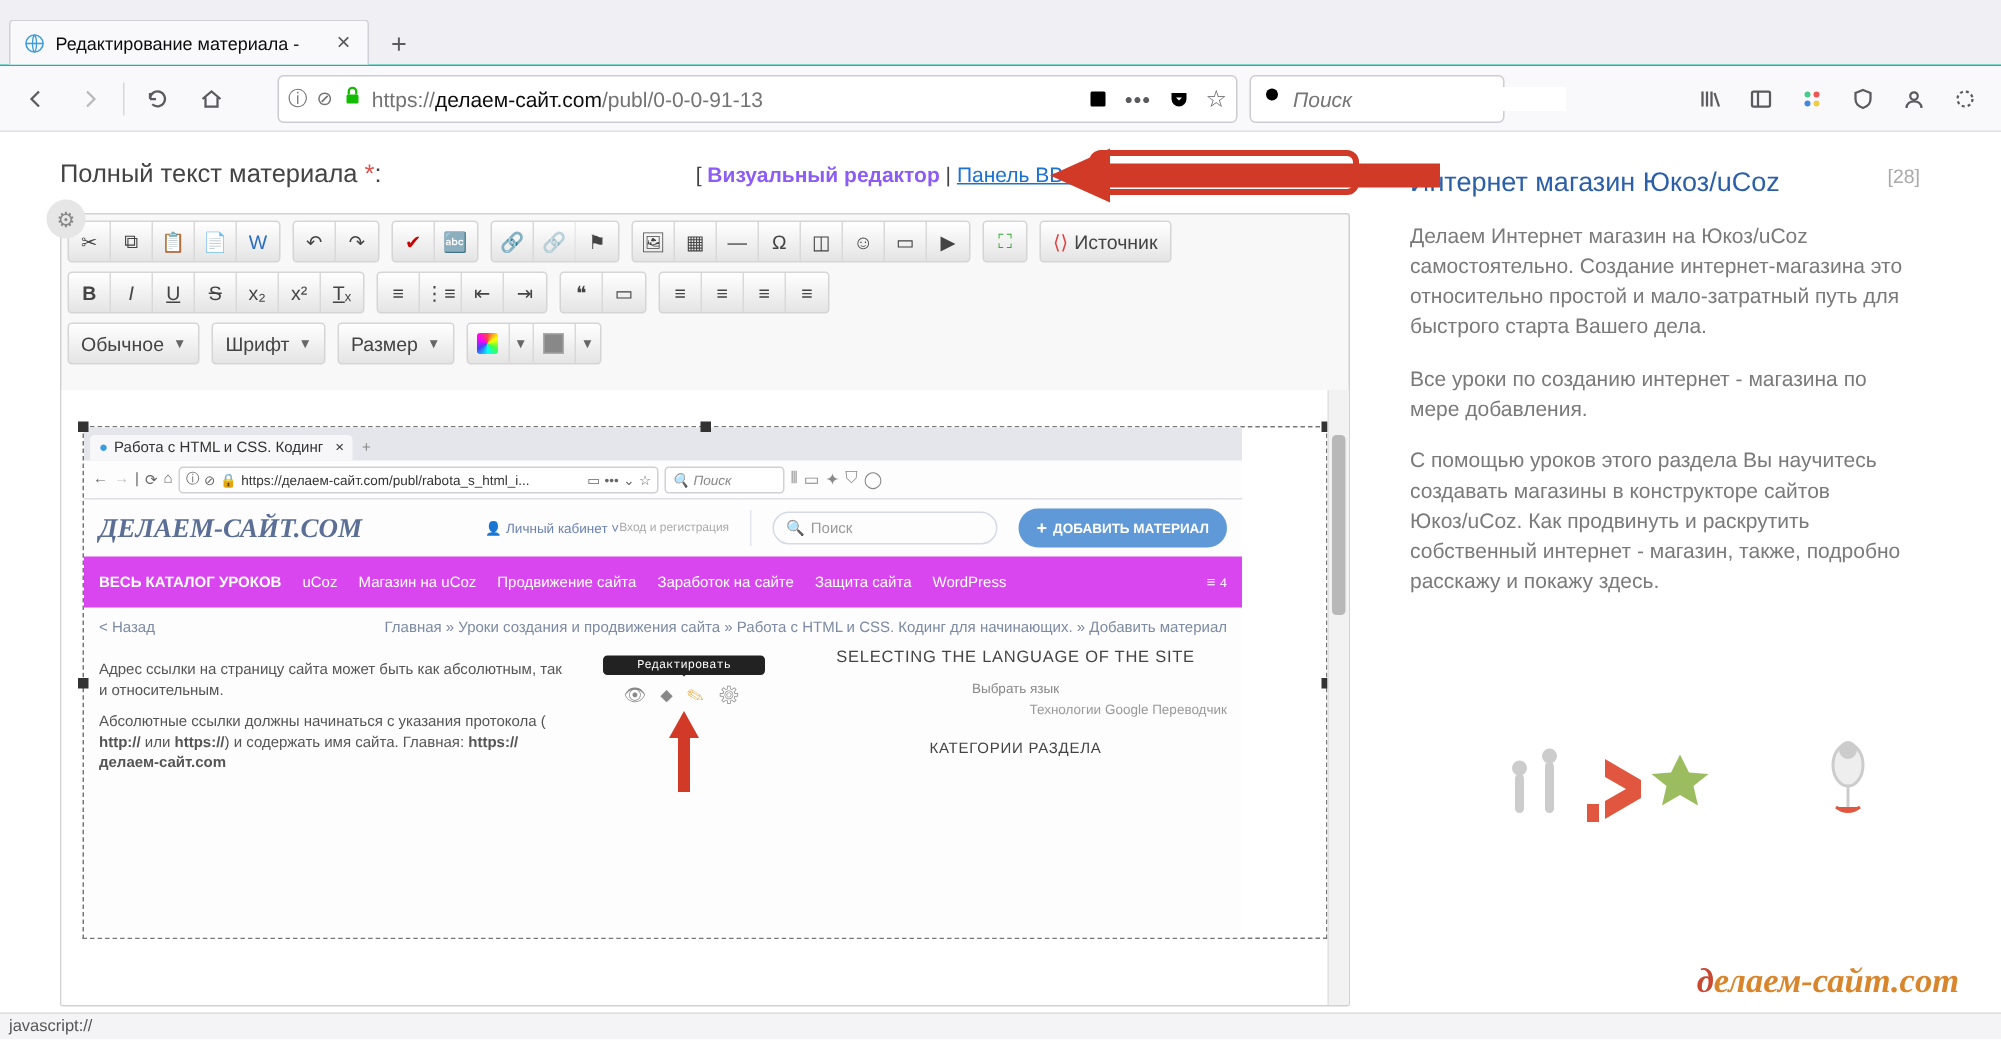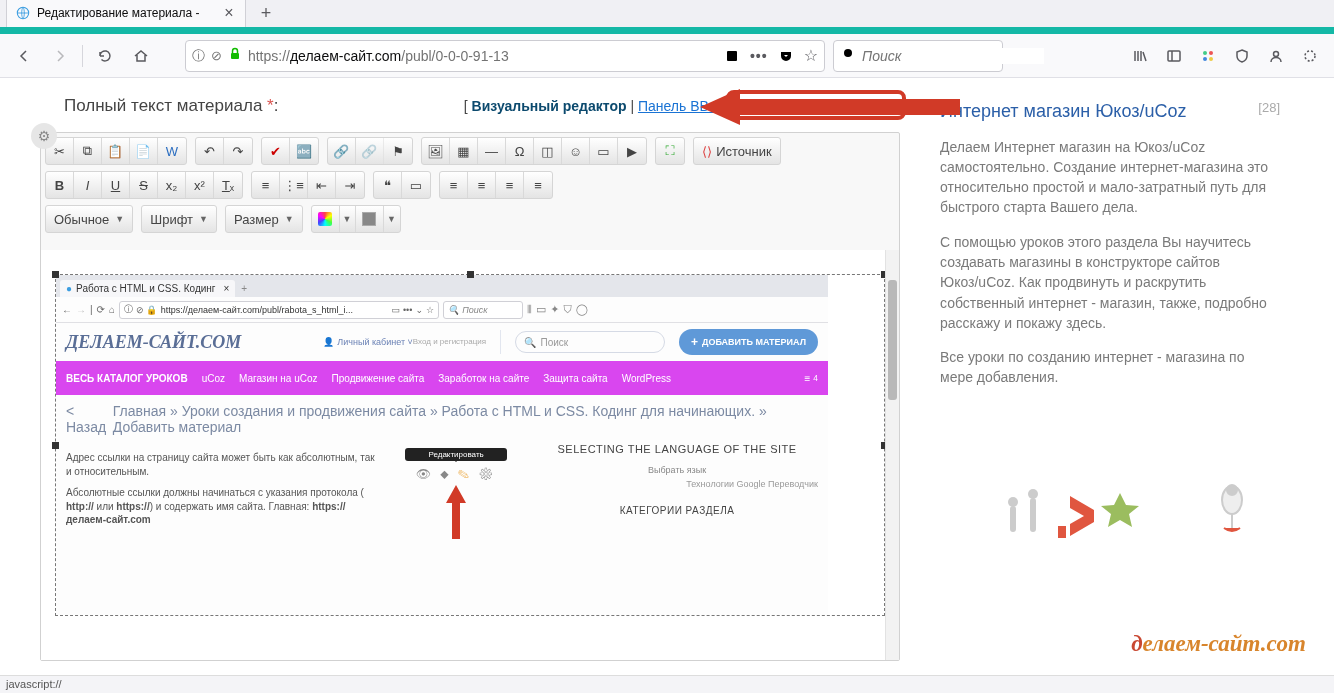--- a/index.html
+++ b/index.html
@@ -1,19 +1,19 @@
 <!DOCTYPE html>
 <html><head>
 <meta charset="utf-8">
 <style>
   * { box-sizing: border-box; margin: 0; padding: 0; }
   body { font-family: Arial, sans-serif; font-size: 13px; background: #fff; width: 1334px; height: 693px; overflow: hidden; position: relative; }
   
   
-  .tab-strip { background: #f0f0f4; height: 34px; display: flex; align-items: flex-end; padding-left: 6px; border-bottom: 7px solid #14b8a6; }
+  .tab-strip { background: #f0f0f4; height: 44px; display: flex; align-items: flex-end; padding-left: 6px; border-bottom: 1px solid #14b8a6; }
   .tab { background: #f9f9fb; height: 30px; display: flex; align-items: center; padding: 0 8px; border: 1px solid #d0d0d6; border-bottom: none; border-radius: 3px 3px 0 0; min-width: 240px; max-width: 250px; position: relative; }
   .tab-favicon { width: 16px; height: 16px; margin-right: 6px; display: flex; align-items: center; justify-content: center; }
   .tab-title { flex: 1; font-size: 12px; color: #0c0c0d; white-space: nowrap; overflow: hidden; text-overflow: ellipsis; }
   .tab-close { width: 16px; height: 16px; color: #5a5a5f; font-size: 16px; cursor: pointer; display: flex; align-items: center; justify-content: center; }
   .new-tab { width: 28px; height: 28px; display: flex; align-items: center; justify-content: center; color: #5a5a5f; font-size: 18px; margin-left: 6px; cursor: pointer; }
   
   .toolbar { background: #f9f9fb; height: 44px; display: flex; align-items: center; padding: 0 8px; gap: 4px; border-bottom: 1px solid #e0e0e6; }
   .tb-btn { width: 32px; height: 32px; display: flex; align-items: center; justify-content: center; color: #5a5a5f; cursor: pointer; border-radius: 4px; }
   .tb-sep { width: 1px; height: 22px; background: #d6d6dc; margin: 0 2px; }
   
@@ -25,26 +25,26 @@
   .search-bar { height: 32px; border: 1px solid #ccccd2; border-radius: 4px; display: flex; align-items: center; padding: 0 8px; gap: 6px; background: #fff; width: 170px; margin-left: 4px; }
   .search-input { flex: 1; border: none; outline: none; font-size: 14px; color: #737373; font-style: italic; }
   
   .toolbar-right { display: flex; align-items: center; gap: 2px; margin-left: auto; }
   
   
   .page { height: calc(693px - 78px - 18px); overflow: hidden; position: relative; padding: 18px 0 0 40px; display: flex; }
   .main-col { width: 860px; }
   .side-col { width: 380px; padding-left: 40px; padding-top: 4px; }
   
-  .editor-header { display: flex; align-items: center; margin-bottom: 16px; margin-left: 24px; }
+  .editor-header { display: flex; align-items: center; margin-bottom: 16px; }
   .editor-title { font-size: 17px; color: #444; }
   .editor-title-star { color: #d9534f; }
   .editor-tabs { margin-left: auto; font-size: 14px; color: #444; position: relative; }
   .editor-tabs .lnk { color: #1a73d4; text-decoration: underline; cursor: pointer; }
-  .editor-tabs .act { font-weight: bold; color: #0c4a6e; }
+  .editor-tabs .act { font-weight: bold; color: #8b5cf6; }
   .annot-box { position: absolute; border: 4px solid #d13a27; border-radius: 8px; right: -6px; top: -8px; width: 180px; height: 30px; }
   .annot-arrow { position: absolute; right: -70px; top: -14px; }
   
   
   .cke { border: 1px solid #d1d1d1; background: #f8f8f8; border-radius: 2px; }
   .cke-rows { padding: 4px; }
   .cke-row { display: flex; align-items: center; gap: 8px; margin-bottom: 6px; }
   .cke-row:last-child { margin-bottom: 13px; }
   .cke-grp { display: flex; border: 1px solid #d5d5d5; border-radius: 3px; background: linear-gradient(#ffffff,#e4e4e4); overflow: hidden; }
   .cke-btn { width: 28px; height: 26px; display: flex; align-items: center; justify-content: center; font-size: 13px; color: #444; border-right: 1px solid #d9d9d9; cursor: pointer; }
@@ -74,32 +74,32 @@
   .mini-search { border: 1px solid #d0d0d6; border-radius: 3px; height: 18px; width: 80px; padding: 0 4px; font-size: 9px; color: #888; background: #fff; display: flex; align-items: center; gap: 3px; font-style: italic;}
   .mini-icons { display: flex; gap: 4px; color: #888; font-size: 11px; }
   .mini-header { display: flex; align-items: center; padding: 6px 10px; gap: 14px; }
   .mini-logo { font-family: 'Comic Sans MS', cursive; font-style: italic; color: #5a6e96; font-size: 18px; font-weight: bold; }
   .mini-acc { font-size: 9px; color: #6b82b5; display: flex; flex-direction: row; align-items: flex-start; }
   .mini-sbox { border: 1px solid #d5dae5; border-radius: 12px; height: 22px; padding: 0 8px; font-size: 10px; color: #999; display: flex; align-items: center; gap: 4px; width: 150px; }
   .mini-add { background: #5f99d8; color: #fff; border-radius: 14px; height: 26px; padding: 0 12px; display: flex; align-items: center; font-size: 9px; font-weight: bold; gap: 4px; }
   .mini-nav { background: #d946ef; color: #fff; display: flex; align-items: center; padding: 0 10px; height: 34px; gap: 14px; font-size: 10px; }
   .mini-nav-bold { font-weight: bold; }
   .mini-nav-badge { margin-left: auto; display: flex; align-items: center; gap: 3px; }
-  .mini-breadcrumb { display: flex; justify-content: space-between; padding: 8px 10px; font-size: 14px; color: #7c8aa3; }
+  .mini-breadcrumb { display: flex; justify-content: space-between; padding: 8px 10px; font-size: 10px; color: #7c8aa3; }
   .mini-content { display: flex; padding: 0 10px; gap: 20px; }
   .mini-left { flex: 1.1; }
   .mini-h1 { color: #2b5fa8; font-size: 18px; font-weight: normal; line-height: 1.25; margin-bottom: 6px; }
   .mini-p { font-size: 10px; color: #555; margin-top: 8px; line-height: 1.35; }
   .mini-mid { width: 120px; text-align: center; position: relative; }
   .mini-right { flex: 1; text-align: center; }
   .mini-right h3 { font-size: 11px; color: #444; letter-spacing: 0.5px; font-weight: normal; margin-bottom: 10px; }
   .mini-right .subt { font-size: 9px; color: #888; margin-top: 6px; }
   .mini-right .gg { font-size: 9px; color: #666; margin-top: 4px; text-align: right; }
   .mini-right h4 { font-size: 10px; color: #444; margin-top: 16px; font-weight: normal; letter-spacing: 0.5px; }
-  .tooltip-d { background: #222; color: #fff; font-size: 8px; padding: 2px 23px; border-radius: 3px; display: inline-block; position: relative; }
+  .tooltip-d { background: #222; color: #fff; font-size: 8px; padding: 2px 23px; border-radius: 3px; display: inline-block; position: relative; font-family: Liberation Mono, monospace; }
   .tooltip-d:after { content: ''; position: absolute; bottom: -4px; left: 50%; margin-left: -3px; border: 3px solid transparent; border-top-color: #222; }
   .red-arrow-up { display: inline-block; margin-top: 4px; }
   
   
   .side-title { color: #2b5fa8; font-size: 18px; margin-bottom: 14px; line-height: 1.25; }
   .side-count { float: right; color: #aaa; font-size: 13px; }
   .side-p { color: #7a7a7a; font-size: 14px; line-height: 1.45; margin-bottom: 14px; }
   
   .logo-wm { position: absolute; right: 28px; bottom: 18px; font-family: 'Comic Sans MS', cursive; font-style: italic; font-weight: bold; font-size: 23px; color: #d8852c; }
   .logo-wm .d { color: #c94832; }
@@ -454,22 +454,22 @@
             <div class="scroll-thumb"></div>
           </div>
       </div>
     </div>
   </div>
 
   <div class="side-col">
     <span class="side-count">[28]</span>
     <div class="side-title">Интернет магазин Юкоз/uCoz</div>
     <p class="side-p">Делаем Интернет магазин на Юкоз/uCoz самостоятельно. Создание интернет-магазина это относительно простой и мало-затратный путь для быстрого старта Вашего дела.</p>
+    <p class="side-p">Все уроки по созданию интернет - магазина по мере добавления.</p>
     <p class="side-p">С помощью уроков этого раздела Вы научитесь создавать магазины в конструкторе сайтов Юкоз/uCoz. Как продвинуть и раскрутить собственный интернет - магазин, также, подробно расскажу и покажу здесь.</p>
-    <p class="side-p">Все уроки по созданию интернет - магазина по мере добавления.</p>
 
     <div style="position:relative;height:120px;margin-top:30px">
       <svg width="100%" height="120" viewBox="0 0 320 120">
         <polygon points="170,75 176,87 189,88 179,96 182,109 170,102 158,109 161,96 151,88 164,87" fill="#9bbd5f"></polygon>
         <g transform="translate(60,80)" fill="#ccc">
             <rect x="0" y="8" width="6" height="26" rx="3"></rect>
             <circle cx="3" cy="4" r="5"></circle>
             <rect x="20" y="0" width="6" height="34" rx="3"></rect>
             <circle cx="23" cy="-4" r="5"></circle>
           </g>

